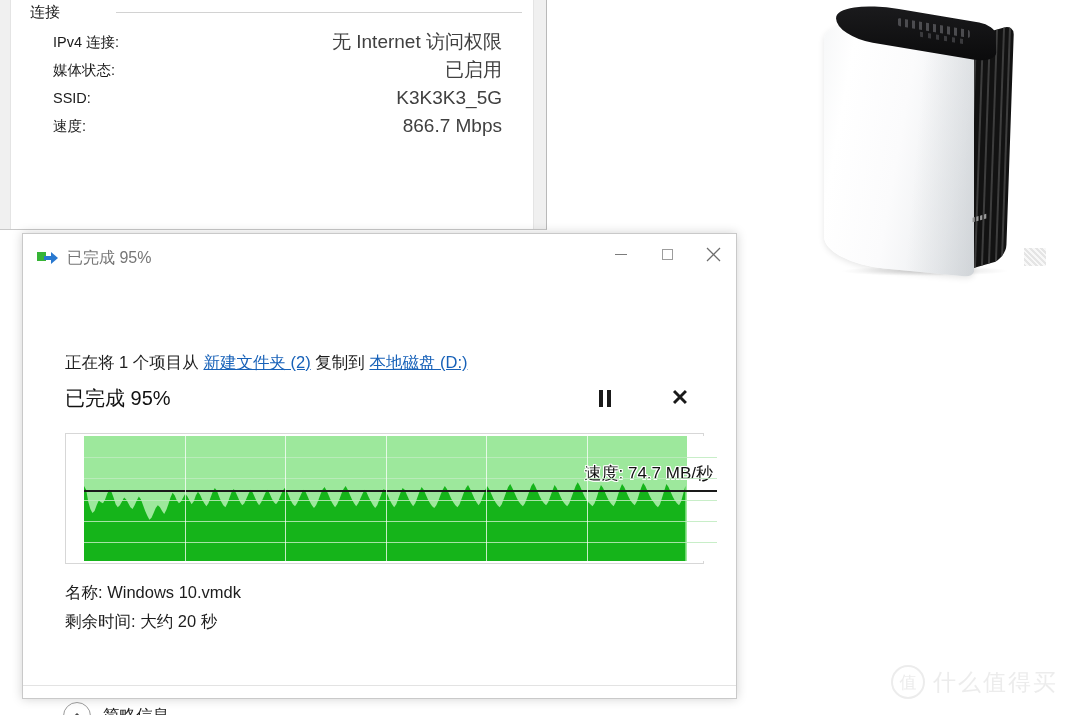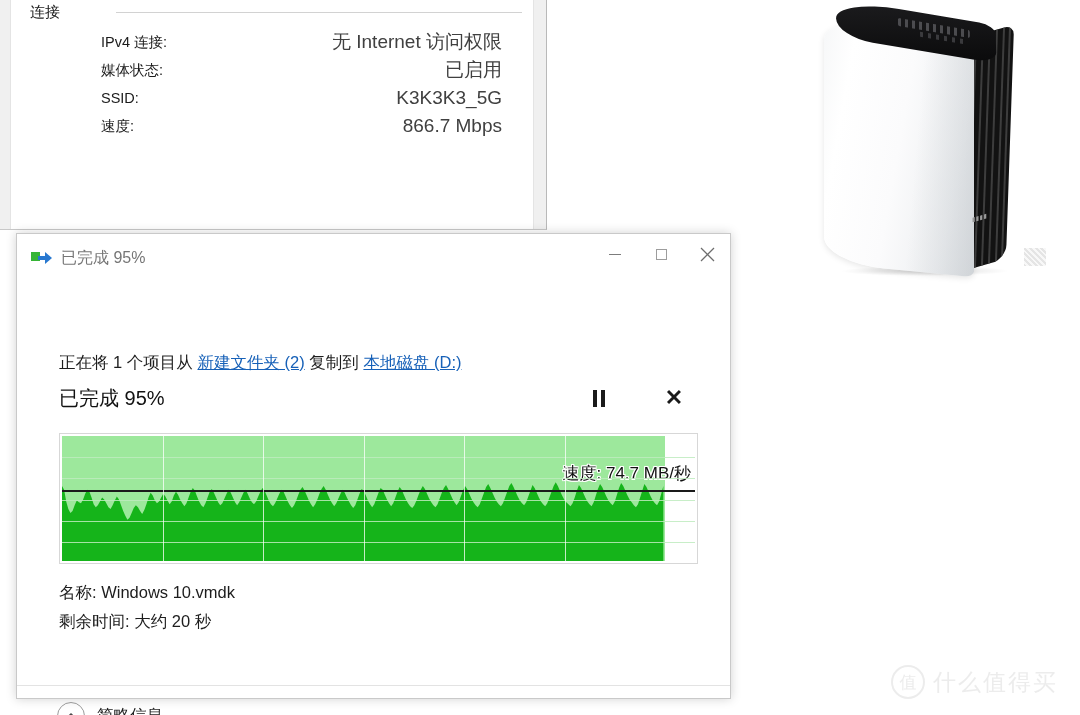--- a/index.html
+++ b/index.html
@@ -63,21 +63,20 @@
   .net-rows {
     position: absolute;
     left: 0;
     right: 0;
     top: 68px;
   }
   .net-row {
     position: relative;
     height: 28px;
     line-height: 28px;
-    margin-left: 48px;
   }
   .net-row .lbl {
     position: absolute;
     left: 53px;
     font-size: 14.5px;
     color: #1b1b1b;
     white-space: nowrap;
   }
   .net-row .val {
     position: absolute;
@@ -214,21 +213,21 @@
     top: 248px;
     width: 22px;
     height: 18px;
     background: repeating-linear-gradient(45deg, #cfcfcf 0 2px, #f2f2f2 2px 4px);
     opacity: .55;
   }
 
   
   #copy-dialog {
     position: absolute;
-    left: 16px;
+    left: 22px;
     top: 233px;
     width: 715px;
     height: 466px;
     background: #ffffff;
     border: 1px solid #c9c9c9;
     box-sizing: border-box;
     box-shadow: 0 0 10px rgba(0,0,0,0.18);
   }
   .dlg-titlebar {
     position: relative;
@@ -350,20 +349,21 @@
     box-sizing: border-box;
     background: #ffffff;
     padding: 2px;
   }
   .graph-inner {
     position: relative;
     width: 100%;
     height: 100%;
     background: #ffffff;
     overflow: hidden;
+    margin-left: 16px;
   }
   .graph-fill {
     position: absolute;
     left: 0; top: 0; bottom: 0;
     background: #9de89c;
   }
   .graph-vgrid {
     position: absolute;
     top: 0; bottom: 0;
     width: 1px;

